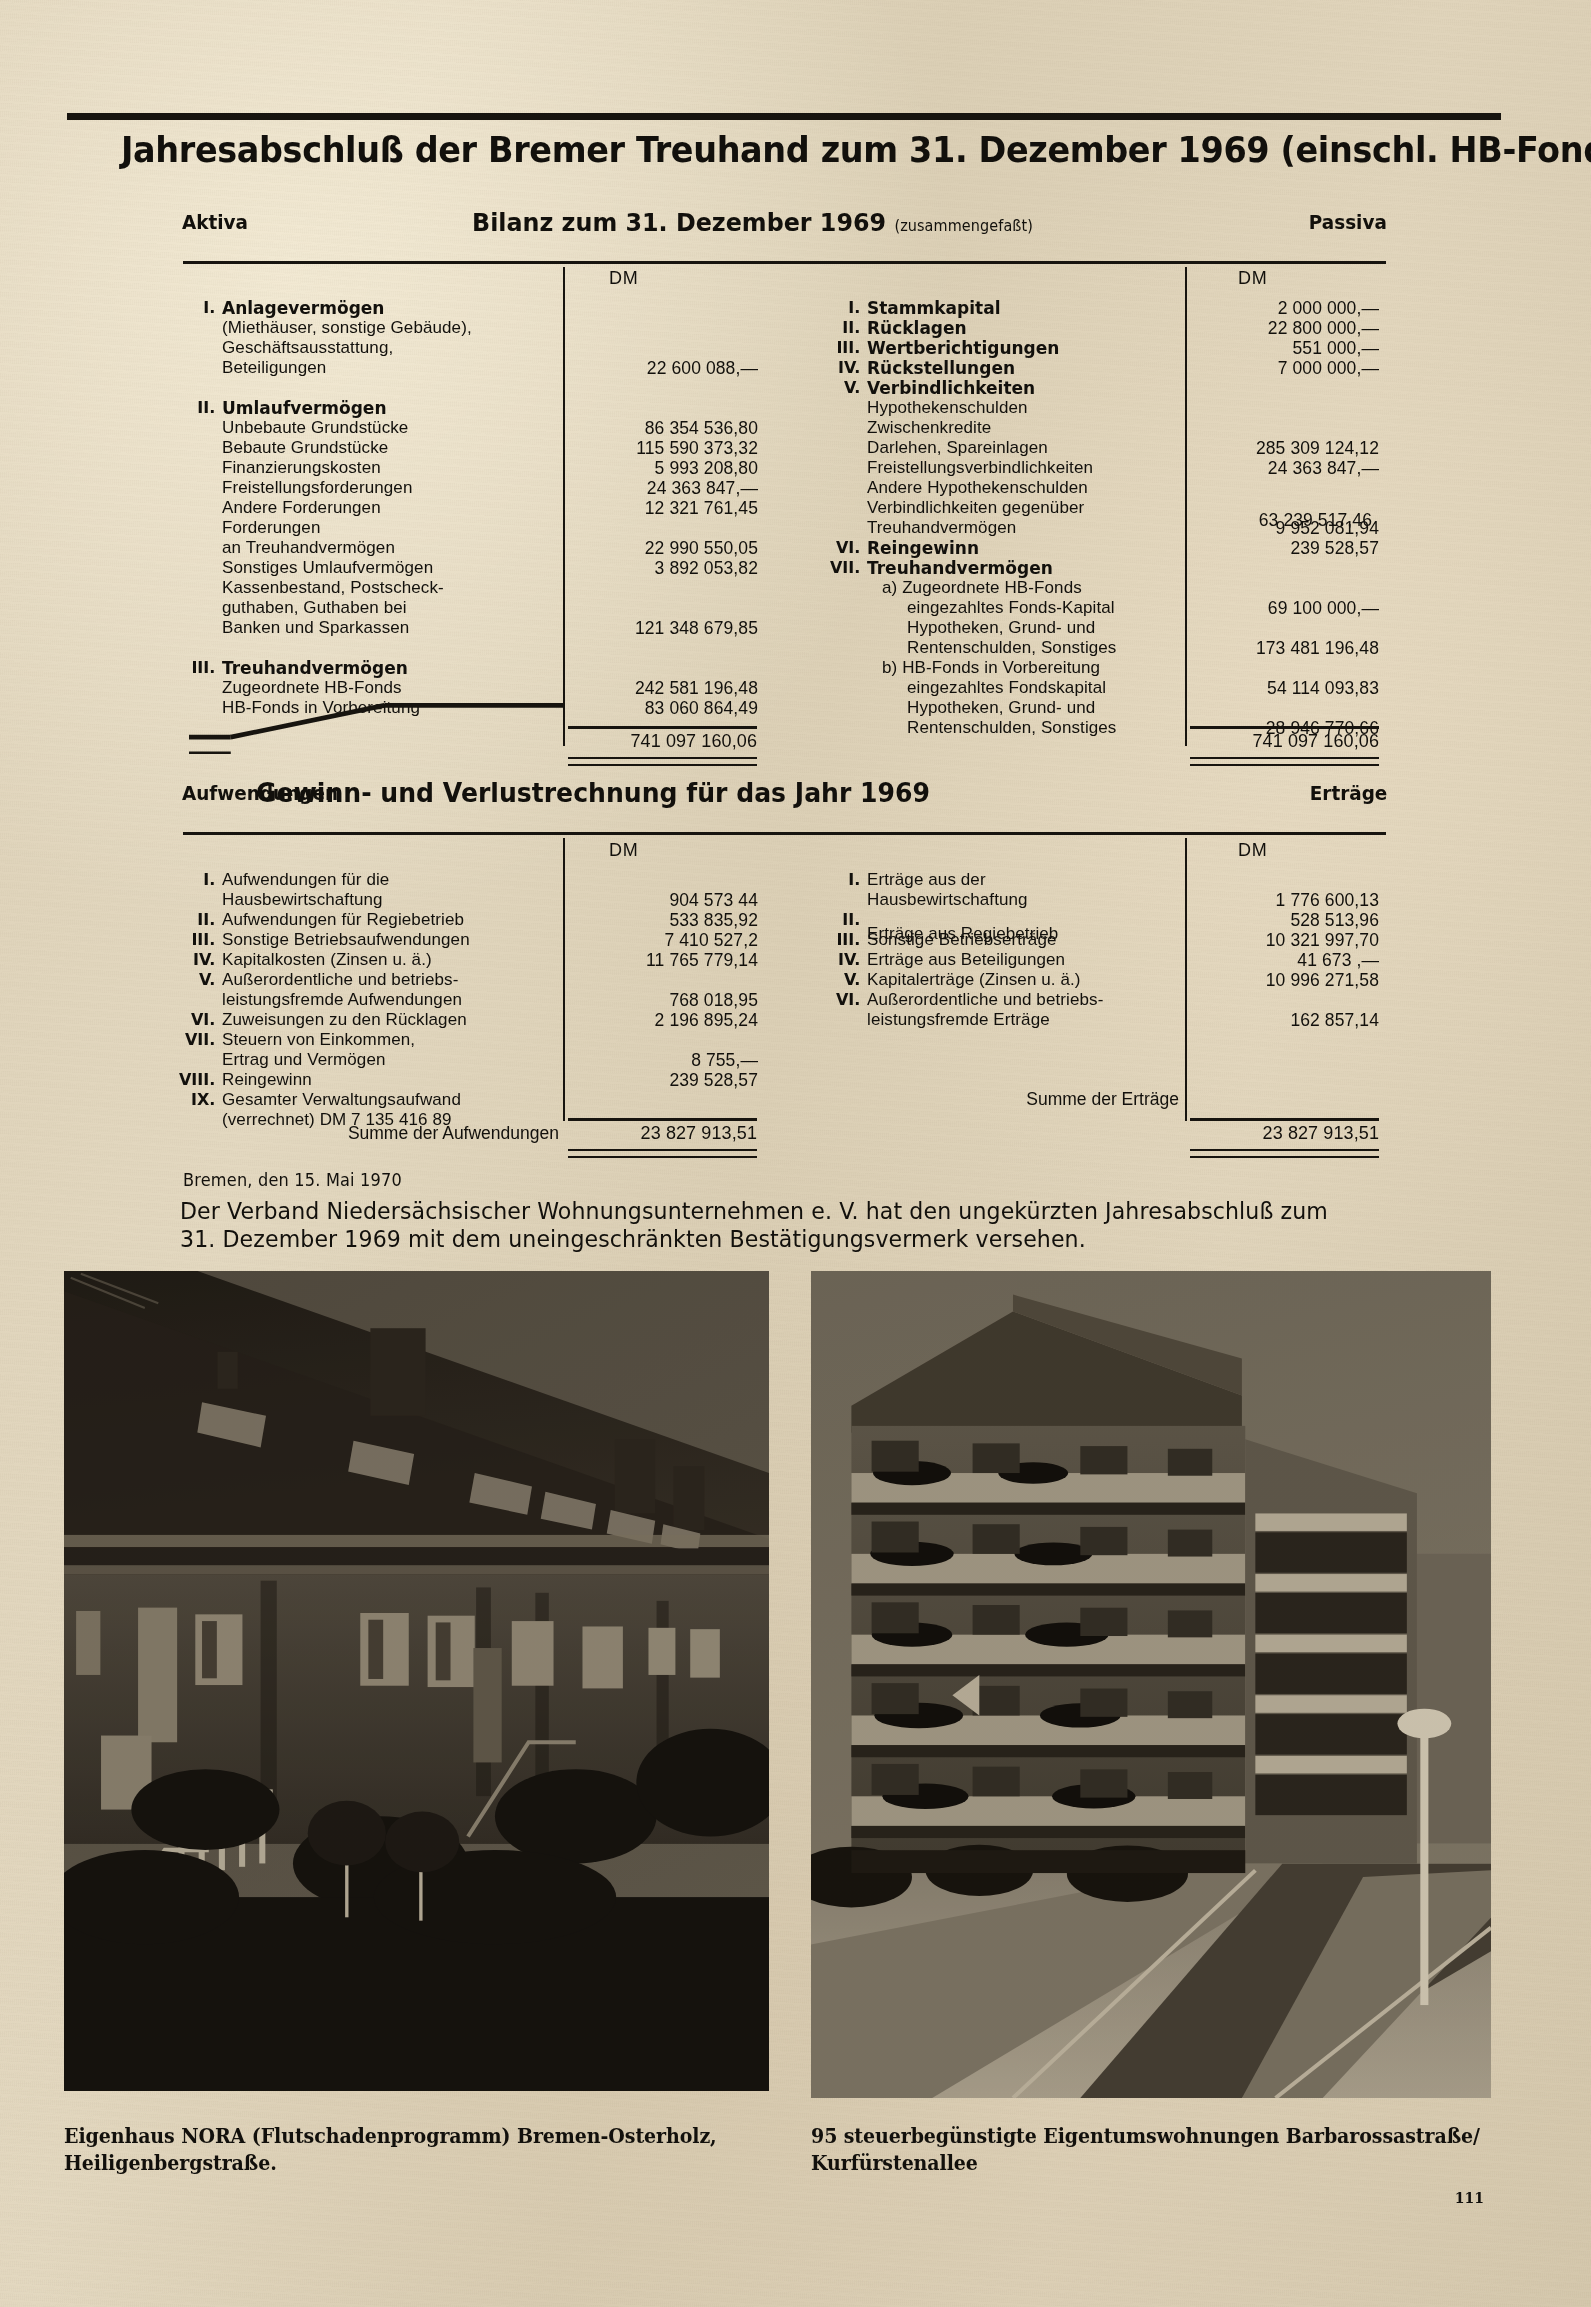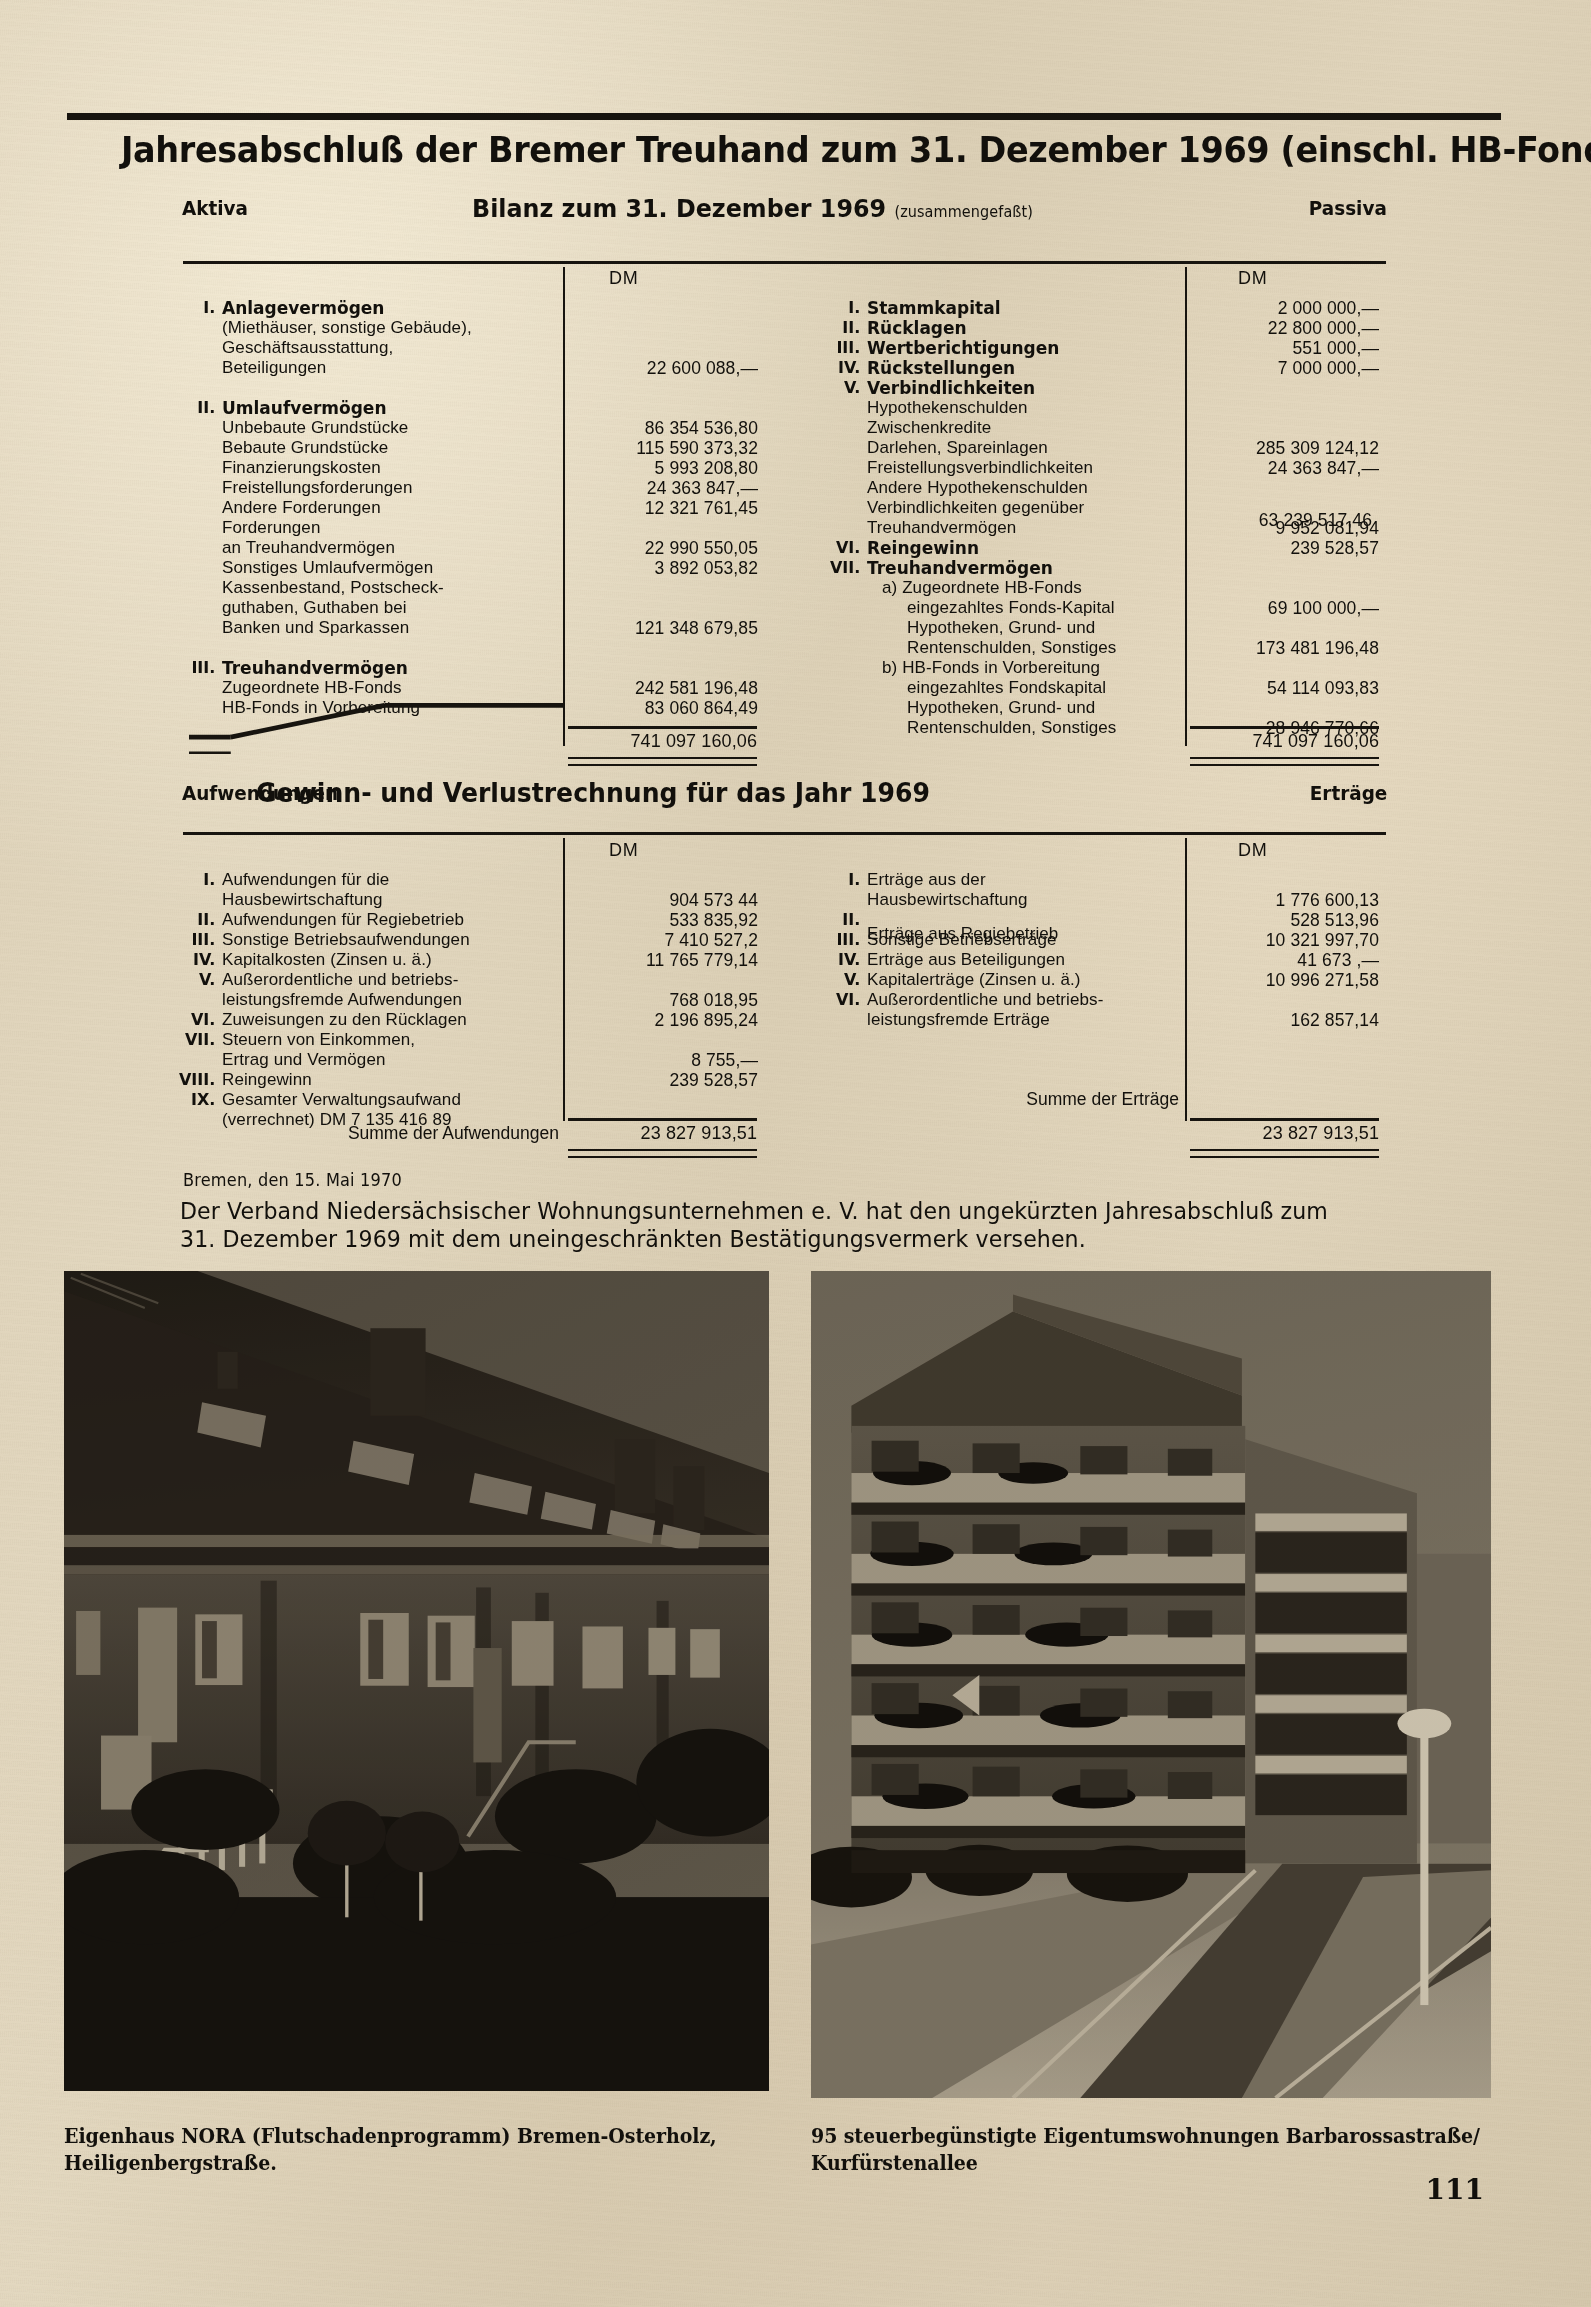--- a/index.html
+++ b/index.html
@@ -34,21 +34,21 @@
   .rule{position:absolute;background:#17140f;}
 
   
   .maintitle{
     position:absolute;left:121px;top:129px;width:1333px;
     font-size:36px;font-weight:700;letter-spacing:-0.4px;
     font-family:"DejaVu Sans", sans-serif;
     transform:scaleX(.93);transform-origin:left center;
     white-space:nowrap;
   }
-  .subbar{position:absolute;left:182px;top:196px;width:1205px;height:35px;}
+  .subbar{position:absolute;left:182px;top:210px;width:1205px;height:35px;}
   .sb-left{position:absolute;left:0;top:0;font-size:20px;font-weight:700;
     font-family:"DejaVu Sans",sans-serif;transform:scaleX(.92);transform-origin:left center;}
   .sb-center{position:absolute;left:290px;top:-2.7px;font-size:25.6px;font-weight:700;
     font-family:"DejaVu Sans",sans-serif;transform:scaleX(.93);transform-origin:left center;white-space:nowrap;}
   .sb-center .small{font-size:15.5px;font-weight:400;letter-spacing:0.1px;}
   .sb-right{position:absolute;right:0;top:0;font-size:20px;font-weight:700;
     font-family:"DejaVu Sans",sans-serif;transform:scaleX(.92);transform-origin:right center;}
 
   .plbar{position:absolute;left:182px;top:781px;width:1205px;height:35px;}
   .plbar .sb-center{left:74px;top:-4px;font-size:27px;}
@@ -74,21 +74,21 @@
      font-family:"DejaVu Sans",sans-serif;transform:scaleX(.95);transform-origin:left center;}
   .certpar{position:absolute;font-size:23px;line-height:28px;letter-spacing:0.1px;
      font-family:"DejaVu Sans",sans-serif;transform:scaleX(.96);transform-origin:left center;}
 
   
   .photo{position:absolute;overflow:hidden;background:#2a2722;}
   .cap{position:absolute;font-family:"DejaVu Serif",serif;font-weight:700;
        font-size:20px;line-height:27px;letter-spacing:-0.1px;
        transform:scaleX(.95);transform-origin:left center;}
   .pageno{position:absolute;right:108px;bottom:101px;font-family:"DejaVu Serif",serif;
-       font-weight:700;font-size:28px;}
+       font-weight:700;font-size:14px;}
 
   
   .halftone{position:absolute;inset:0;pointer-events:none;opacity:.45;
     background-image:radial-gradient(rgba(0,0,0,.8) 22%, rgba(0,0,0,0) 23%);
     background-size:3.4px 3.4px;}
   .sepia{position:absolute;inset:0;pointer-events:none;
     background:linear-gradient(0deg, rgba(70,55,30,.22), rgba(70,55,30,.22));mix-blend-mode:multiply;}
 </style>
 </head>
 <body>

